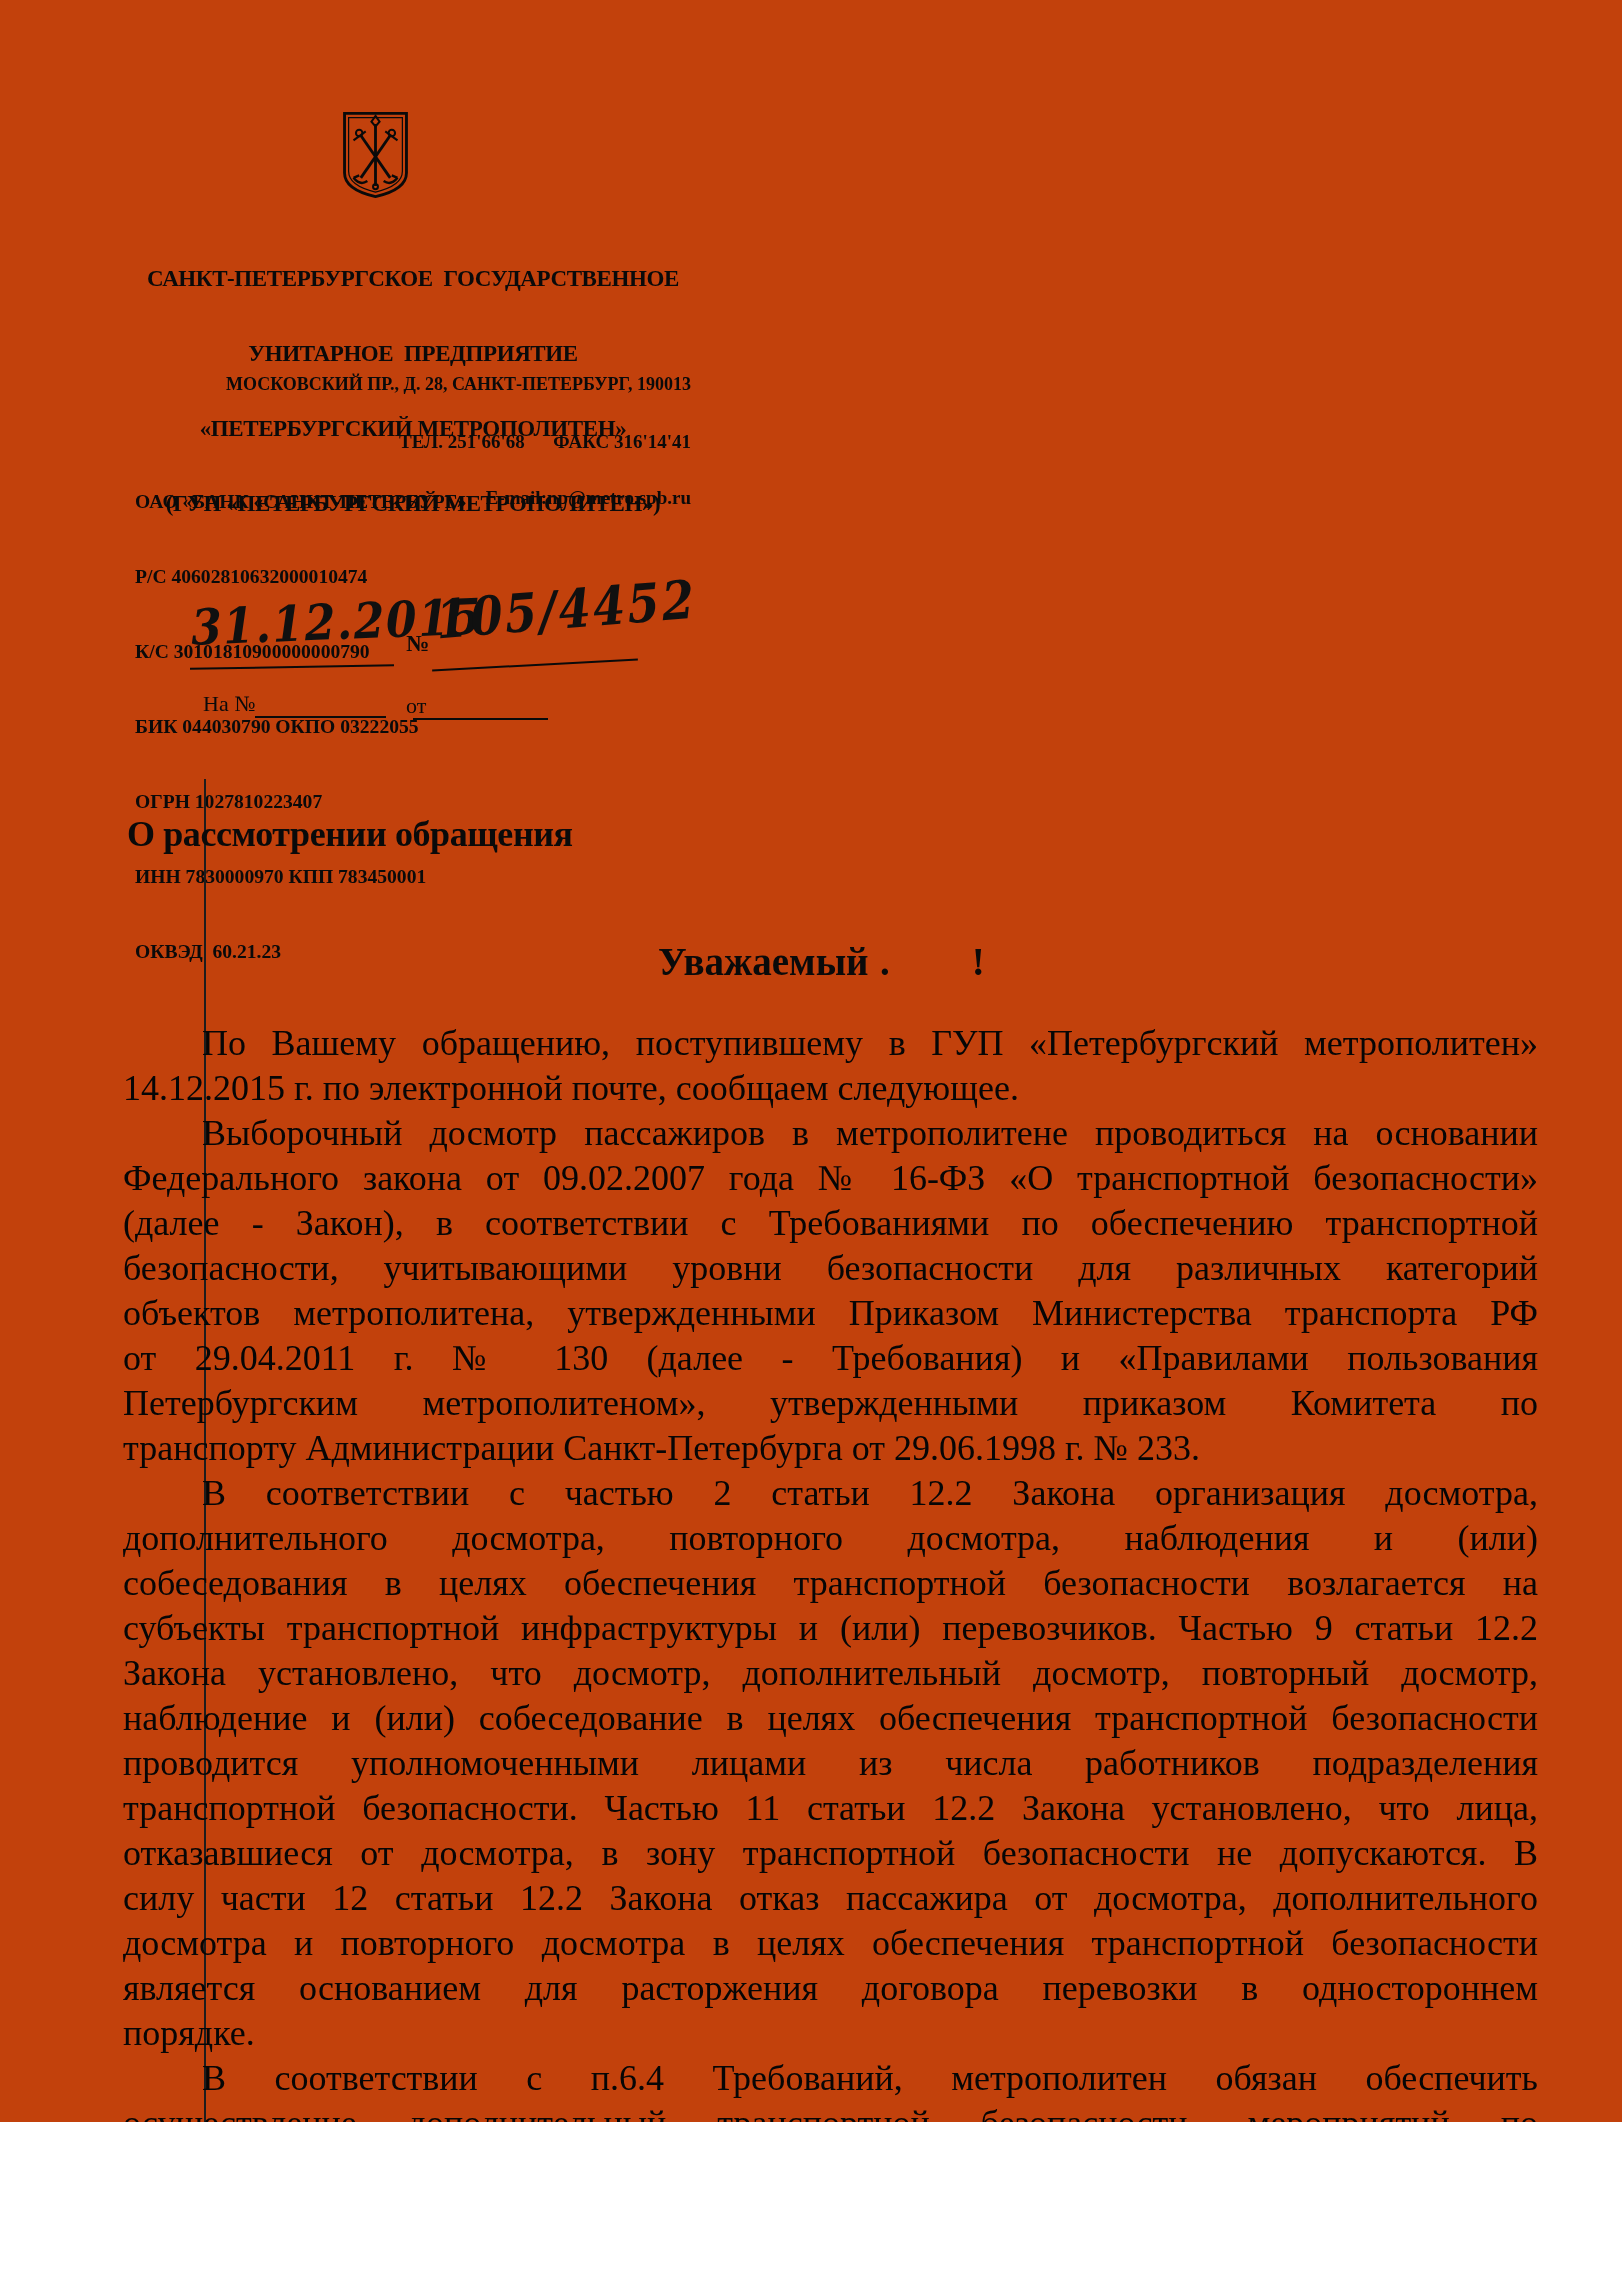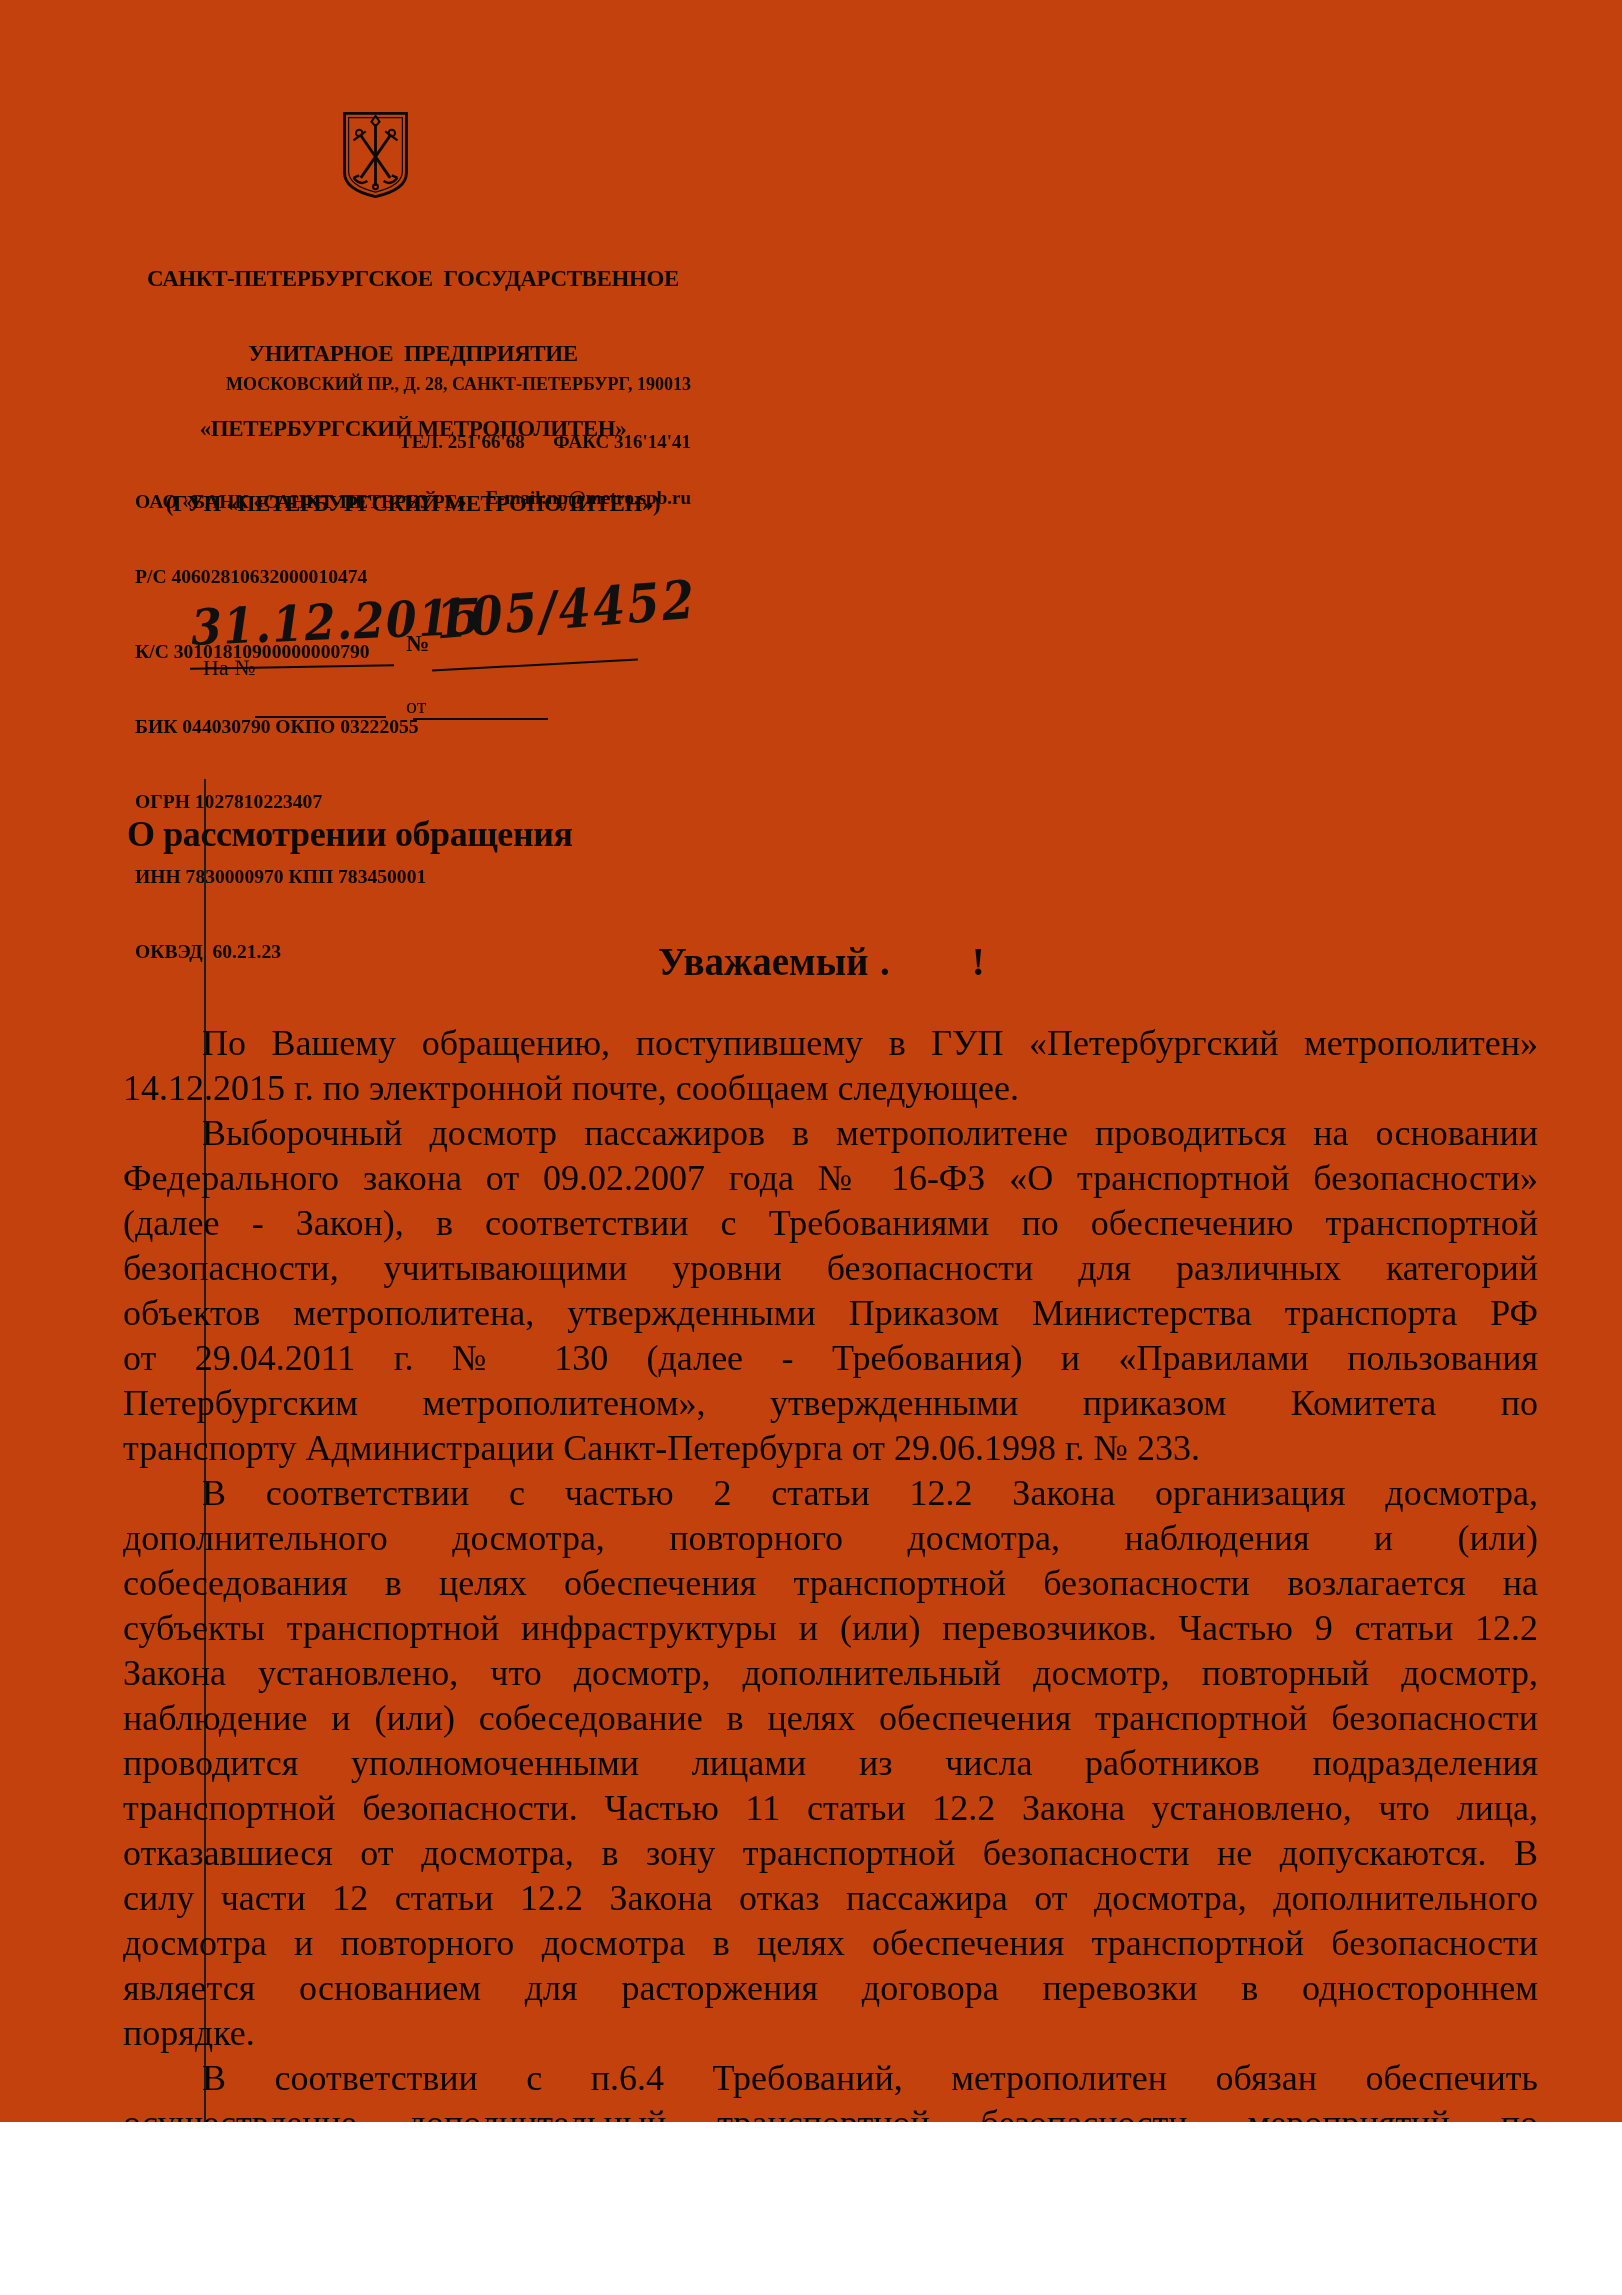--- a/index.html
+++ b/index.html
@@ -41,21 +41,21 @@
   }
   .hw-num{
     position:absolute;left:438px;top:597px;font-size:46px;letter-spacing:2.5px;
     transform:scaleY(1.15) rotate(-4deg);transform-origin:left bottom;
   }
   .num-sign{position:absolute;left:406px;top:631px;font-size:23px;font-weight:bold;}
   .uline{position:absolute;height:0;border-top:2.5px solid #0a0a0a;}
   .uline-date{left:190px;top:666px;width:204px;transform:rotate(-1deg);}
   .uline-num{left:432px;top:664px;width:206px;transform:rotate(-3deg);}
   .reply-label{position:absolute;font-size:22px;}
-  .lbl-na{left:203px;top:655px;}
+  .lbl-na{left:203px;top:691px;}
   .lbl-ot{left:390px;top:693px;margin-left:16px;}
   .uline-reply1{left:255px;top:716px;width:131px;border-top-width:2px;}
   .uline-reply2{left:413px;top:718px;width:135px;border-top-width:2px;}
   
   .scan-line{position:absolute;left:204px;top:779px;width:1.6px;height:1517px;background:#1d1d1d;}
   
   .subject{
     position:absolute;left:127px;top:813px;
     font-size:36px;font-weight:bold;letter-spacing:-0.4px;white-space:pre;
   }

